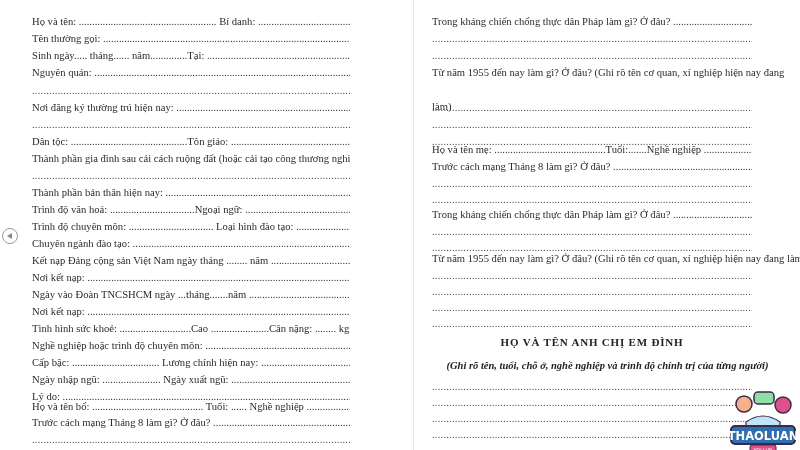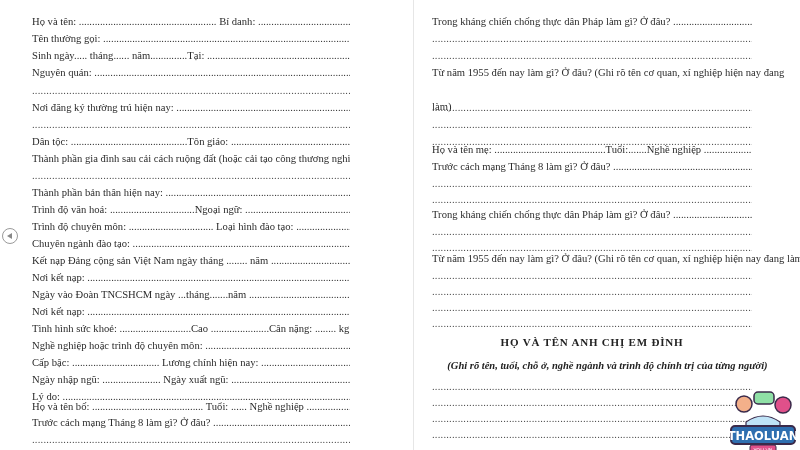--- a/index.html
+++ b/index.html
@@ -120,21 +120,21 @@
   <div class="line" style="top:208px">Trong kháng chiến chống thực dân Pháp làm gì? Ở đâu? ...........................................</div>
   <div class="line dots" style="top:225px">.........................................................................................................................................</div>
   <div class="line dots" style="top:241px">.........................................................................................................................................</div>
   <div class="line wide" style="top:252px">Từ năm 1955 đến nay làm gì? Ở đâu? (Ghi rõ tên cơ quan, xí nghiệp hiện nay đang làm)</div>
   <div class="line dots" style="top:269px">.........................................................................................................................................</div>
   <div class="line dots" style="top:285px">.........................................................................................................................................</div>
   <div class="line dots" style="top:301px">.........................................................................................................................................</div>
   <div class="line dots" style="top:317px">.........................................................................................................................................</div>
 
   <div class="heading heading-right">HỌ VÀ TÊN ANH CHỊ EM ĐÌNH</div>
-  <div class="subheading">(Ghi rõ tên, tuổi, chỗ ở, nghề ngành và trình độ chính trị của từng người)</div>
+  <div class="subheading">(Ghi rõ tên, tuổi, chỗ ở, nghề nghiệp và trình độ chính trị của từng người)</div>
 
   <div class="line dots" style="top:380px">.........................................................................................................................................</div>
   <div class="line dots" style="top:396px">.........................................................................................................................................</div>
   <div class="line dots" style="top:412px">.........................................................................................................................................</div>
   <div class="line dots" style="top:428px">.........................................................................................................................................</div>
   <div class="line dots" style="top:443px">.........................................................................................................................................</div>
 </div>
 
 <style>
   

